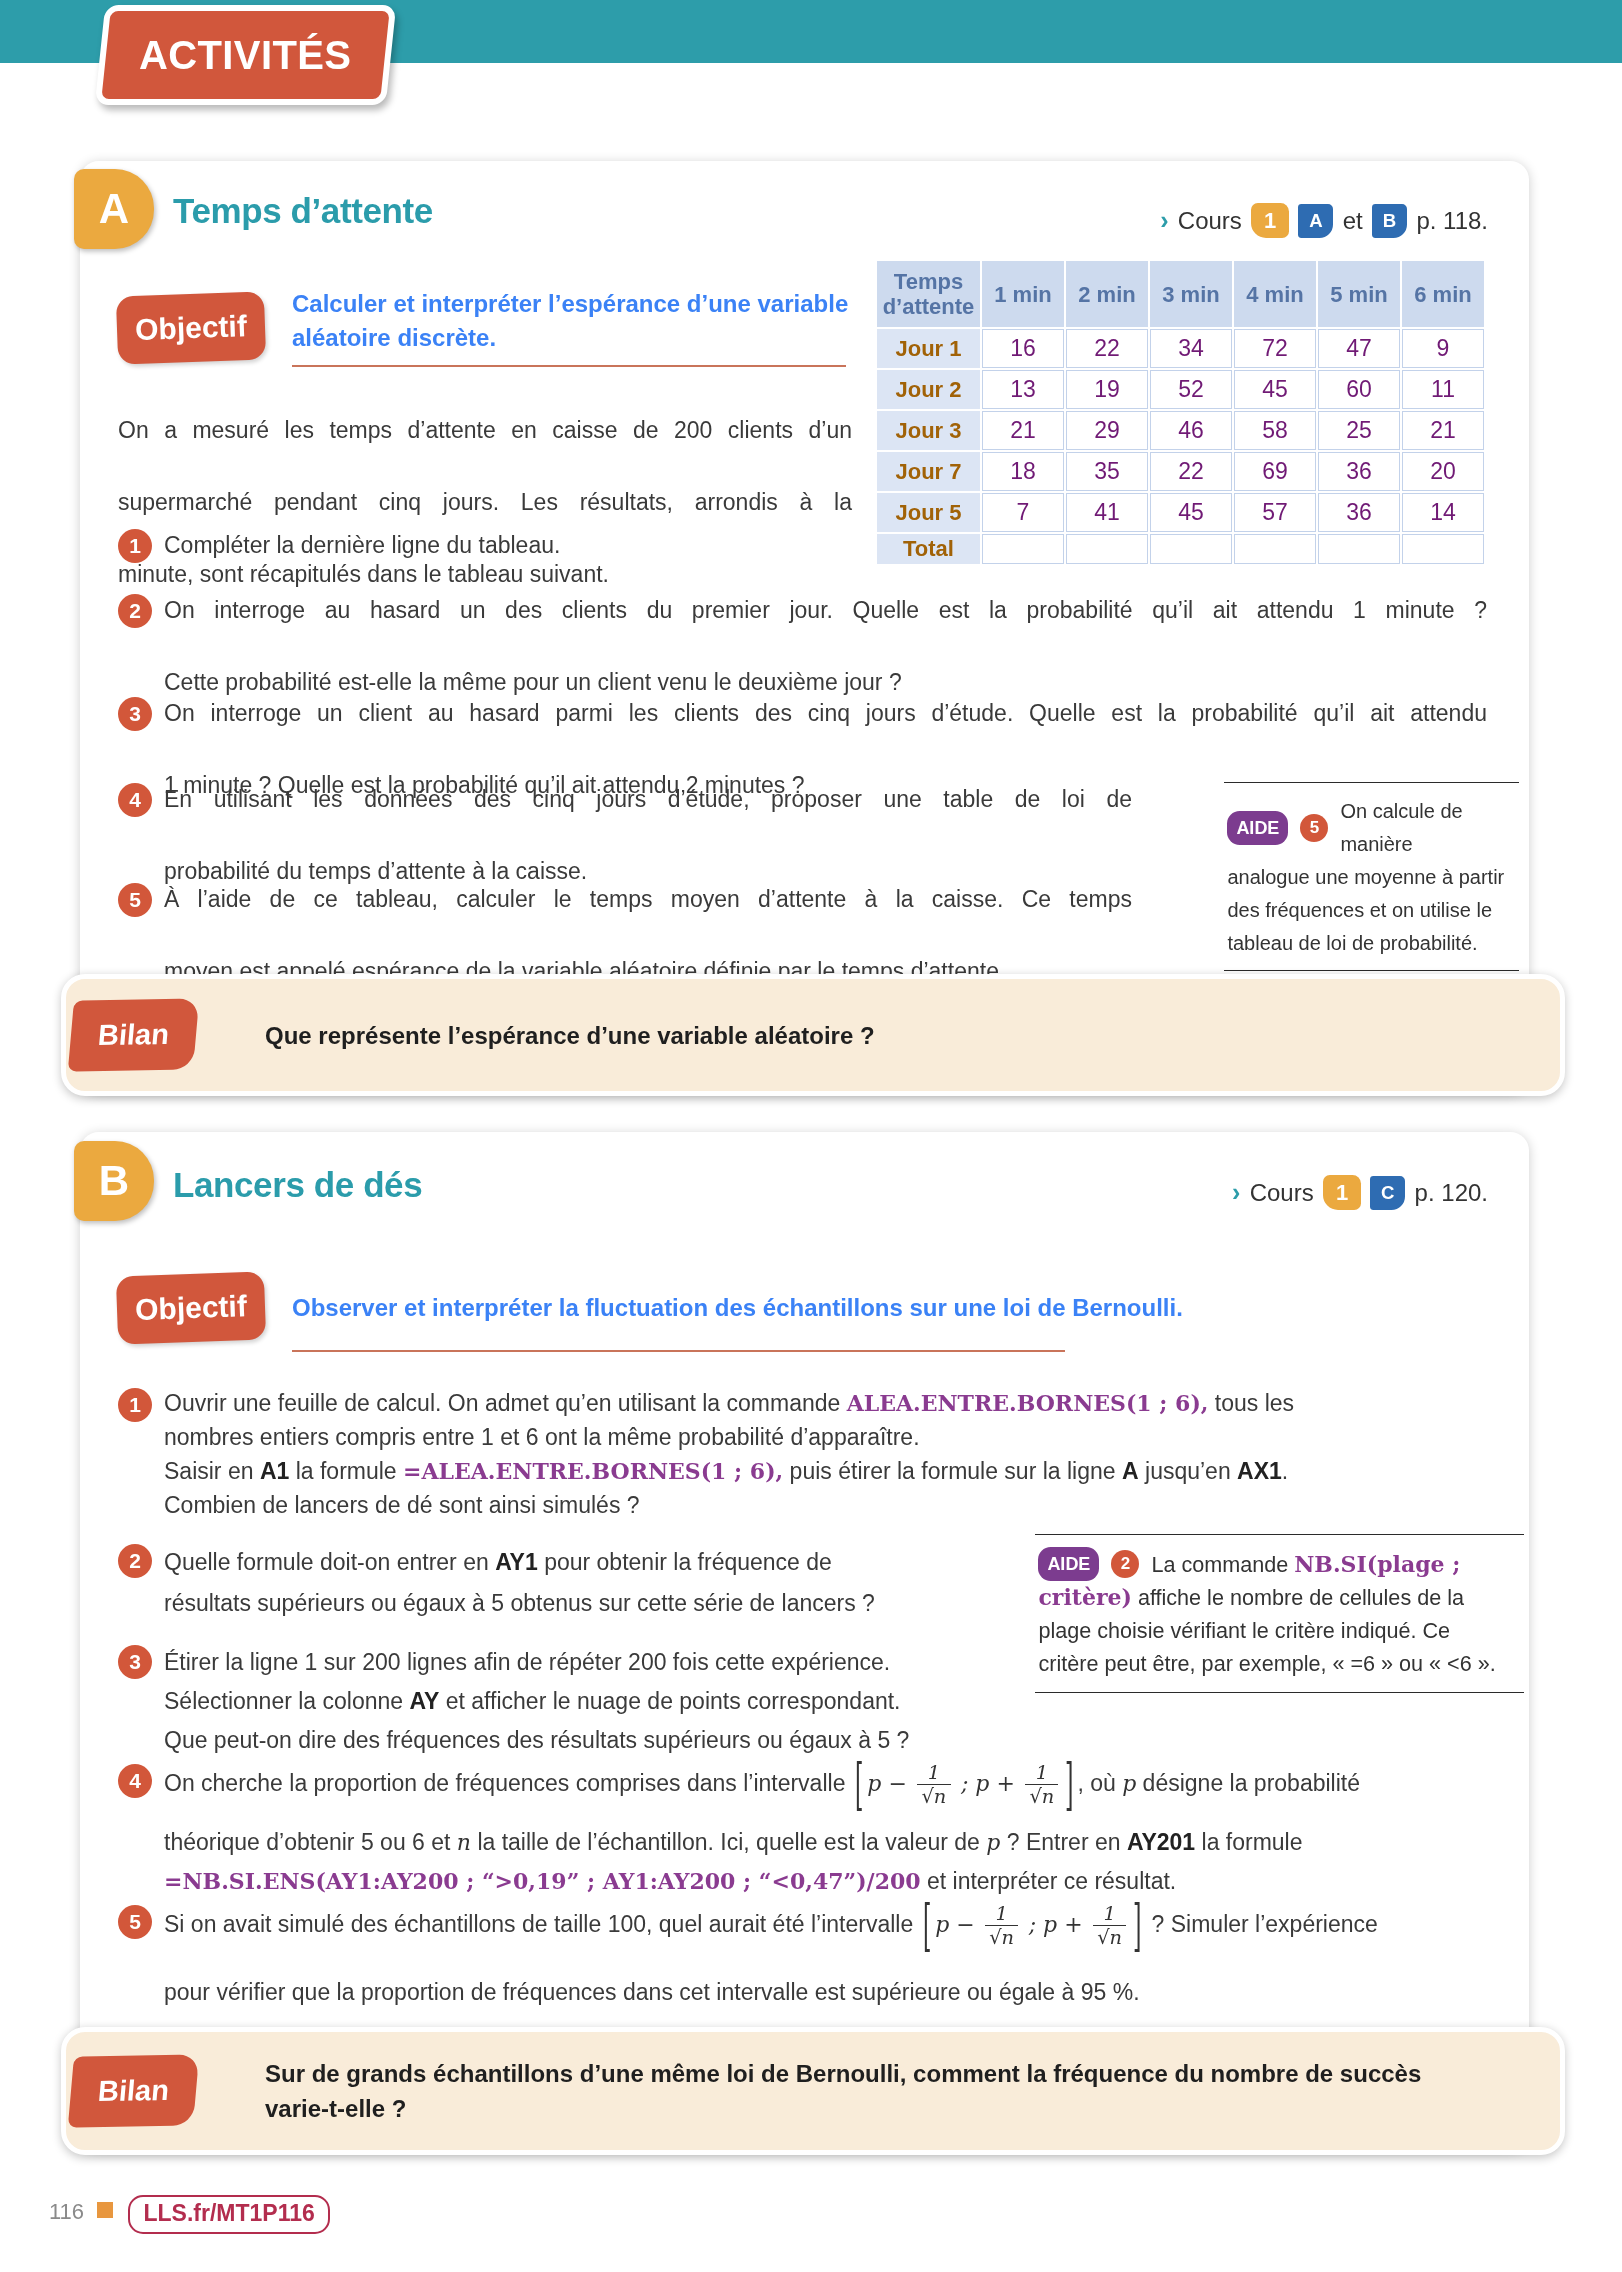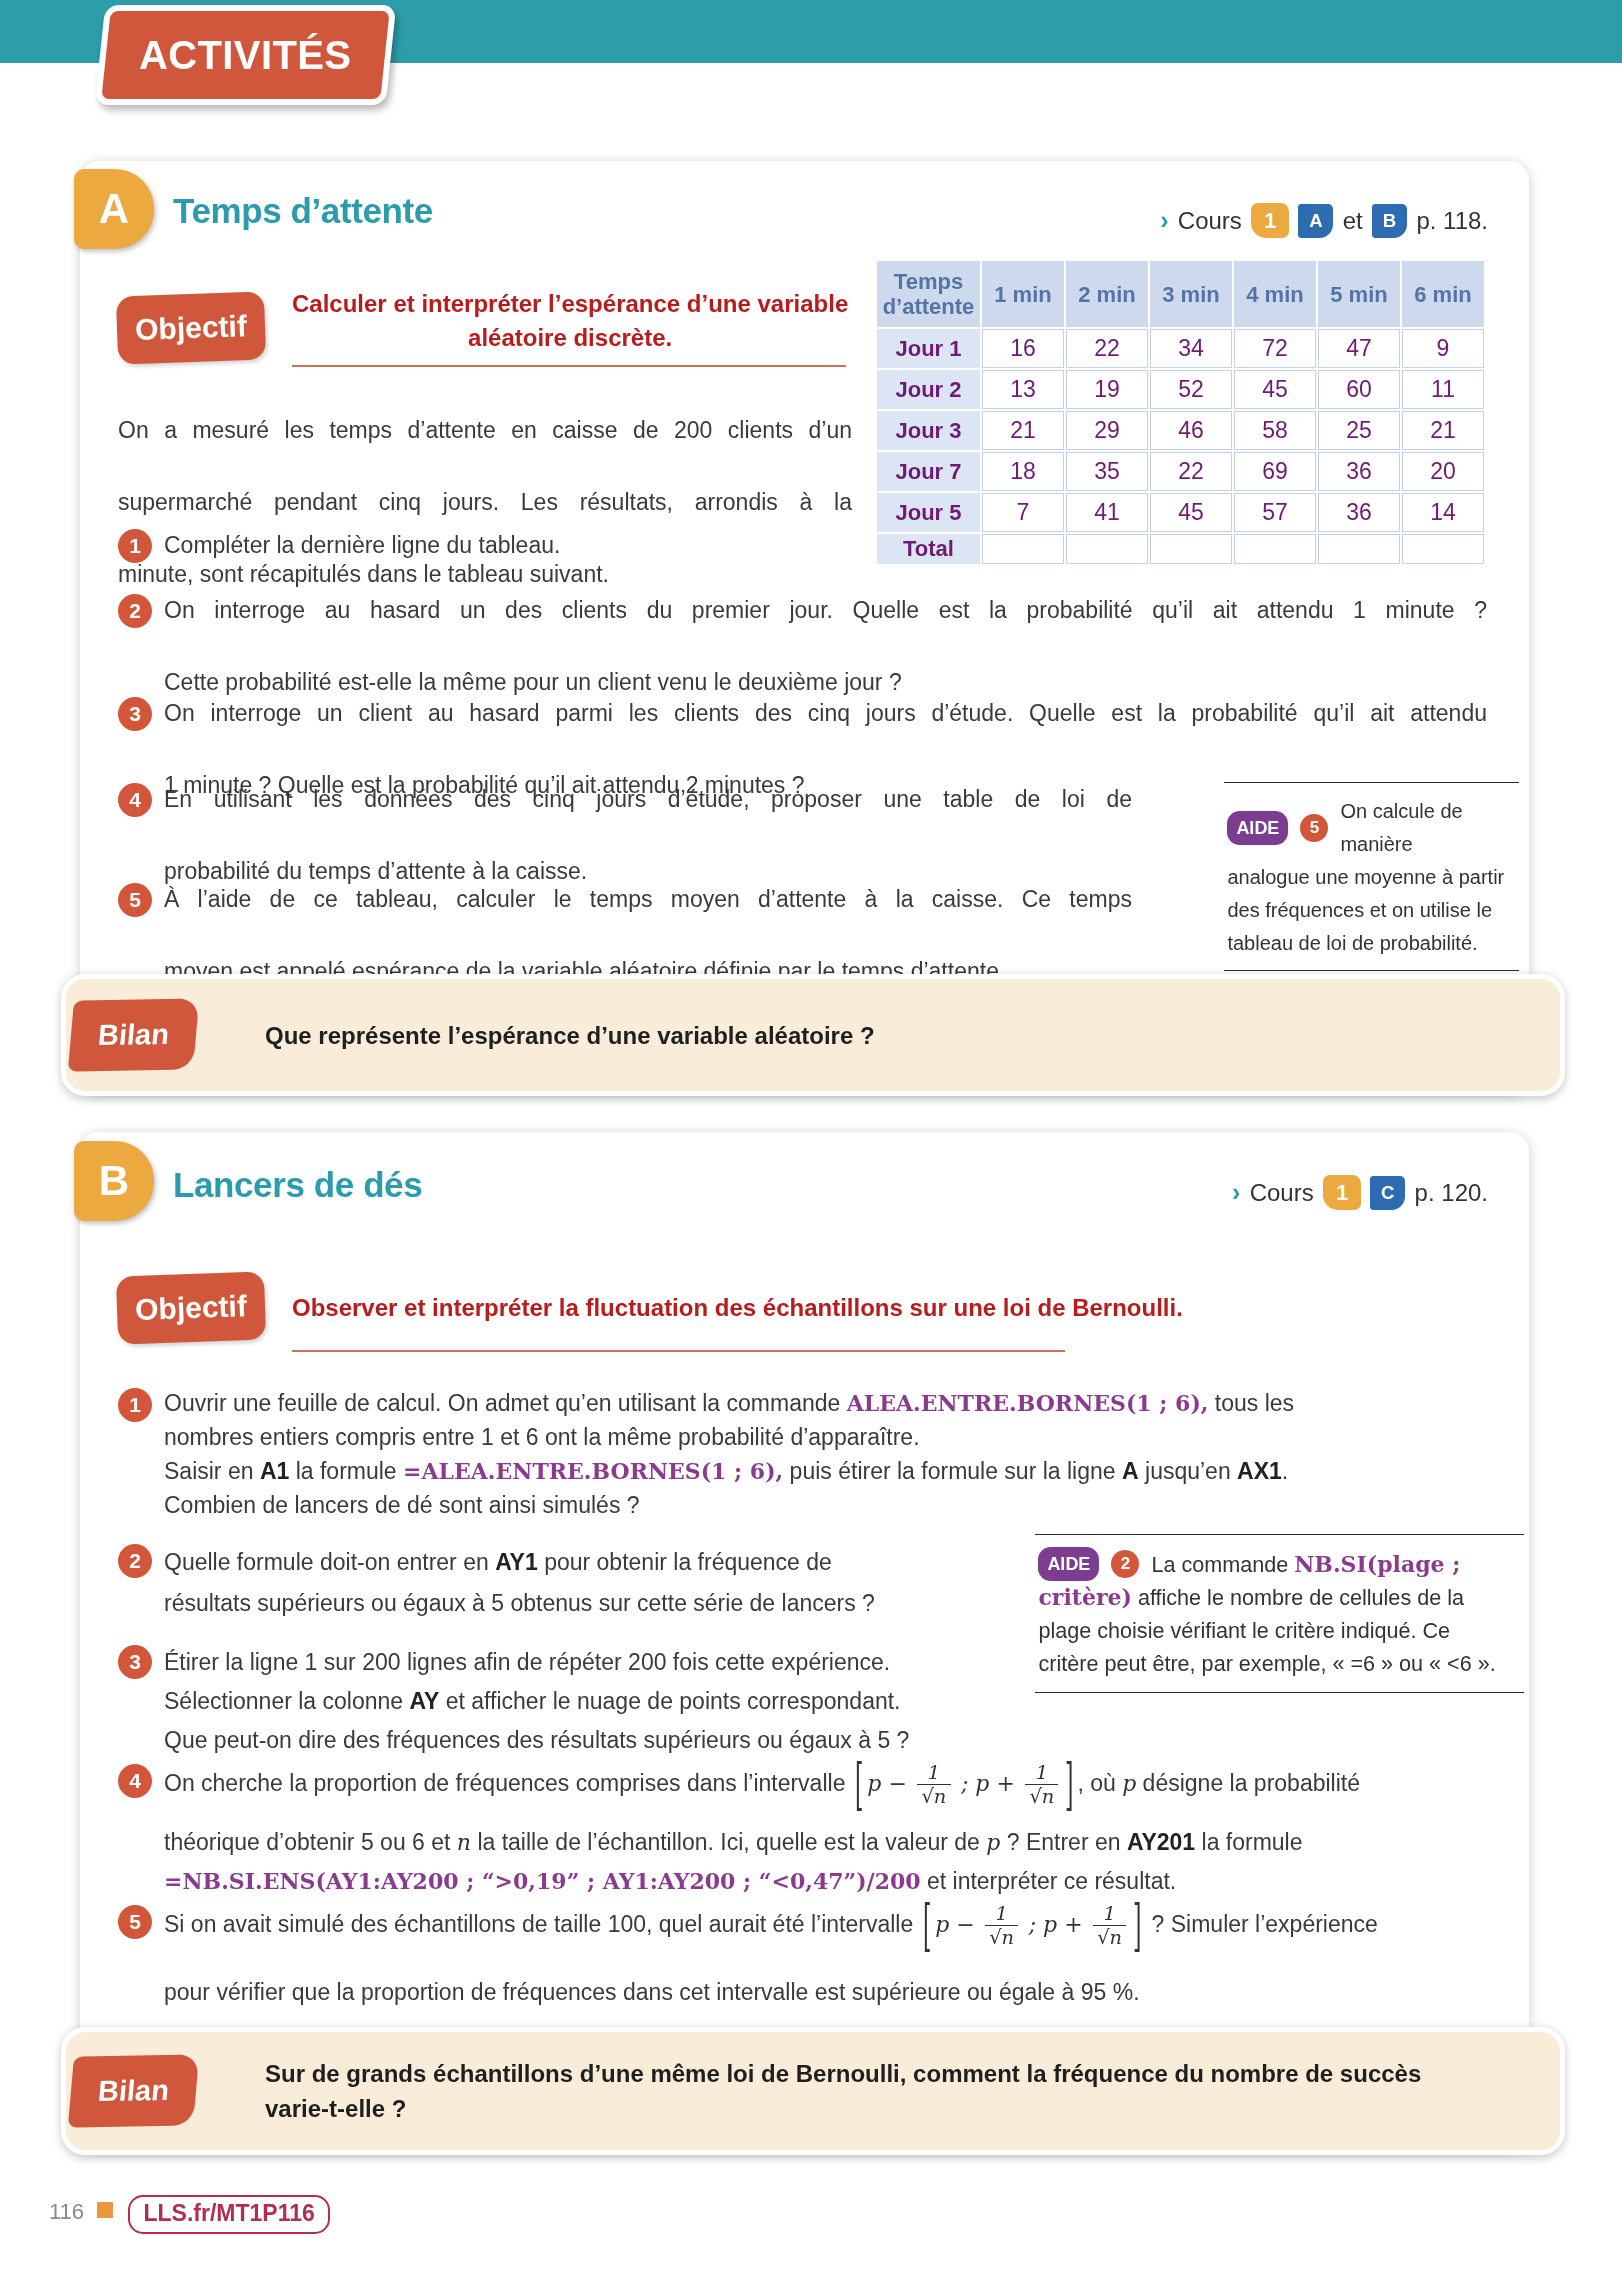--- a/index.html
+++ b/index.html
@@ -39,21 +39,21 @@
   .ref-letter{width:35px;height:34px;background:#2e6cb2;border-radius:3.4px 5px 13.5px 3.4px;color:#fff;
     font-weight:700;font-size:18.6px;display:flex;align-items:center;justify-content:center;}
 
   .objectif-badge{
     position:absolute;width:148px;height:68px;background:#d1573c;border-radius:17px;
     transform:rotate(-2deg);display:flex;align-items:center;justify-content:center;
     color:#fff;font-size:30px;font-weight:700;box-shadow:1.7px 2.5px 4.2px rgba(0,0,0,.18);
   }
   #obj-a{left:117px;top:294px;}
   #obj-b{left:117px;top:1274px;}
-  .objectif-text{position:absolute;font-weight:700;color:#b91c1c;font-size:24px;line-height:34px;text-align:center;}
+  .objectif-text{position:absolute;font-weight:700;color:#3b82f6;font-size:24px;line-height:34px;}
   #objtext-a{left:292px;top:287px;}
   #objtext-b{left:292px;top:1291px;}
   .obj-underline{position:absolute;height:1.7px;background:#c9745a;}
   #objline-a{left:292px;top:365px;width:554px;}
   #objline-b{left:292px;top:1350px;width:773px;}
 
   .para{position:absolute;font-size:23px;line-height:36px;color:#3a3a3a;}
   #intro-a{left:118px;top:412px;width:734px;}
   .jline{text-align:justify;}
   .jline::after{content:"";display:inline-block;width:100%;height:0;}
@@ -65,21 +65,21 @@
   #qa1{left:118px;top:527px;}
   #qa2{left:118px;top:592px;}  #qa2 .qtext{width:1323px;}
   #qa3{left:118px;top:695px;}  #qa3 .qtext{width:1323px;}
   #qa4{left:118px;top:781px;}  #qa4 .qtext{width:968px;}
   #qa5{left:118px;top:881px;} #qa5 .qtext{width:968px;}
 
   
   .wtable{position:absolute;left:875px;top:259px;border-collapse:separate;border-spacing:2.5px;}
   .wtable th,.wtable td{text-align:center;vertical-align:middle;padding:0;}
   .hcell{background:#cddaee;color:#5574a5;font-weight:700;font-size:22px;line-height:25px;}
-  .lcell{background:#dce5f4;color:#701a75;font-weight:700;font-size:22px;}
+  .lcell{background:#dce5f4;color:#a16207;font-weight:700;font-size:22px;}
   .dcell{background:#fff;border:1.7px solid #c3d2ea;font-size:23px;color:#701a75;}
   .c0{width:103px;}
   .cn{width:80px;}
   .hrow{height:66px;}
   .drow{height:39px;}
   .trow{height:30px;}
 
   .aide{position:absolute;border-top:1.7px solid #2b2b2b;border-bottom:1.7px solid #2b2b2b;}
   #aide-a{left:1224px;top:782px;width:292px;padding:12px 0 10px 3.4px;}
   #aide-b{left:1035px;top:1534px;width:486px;padding:12px 0 12px 3.4px;}

